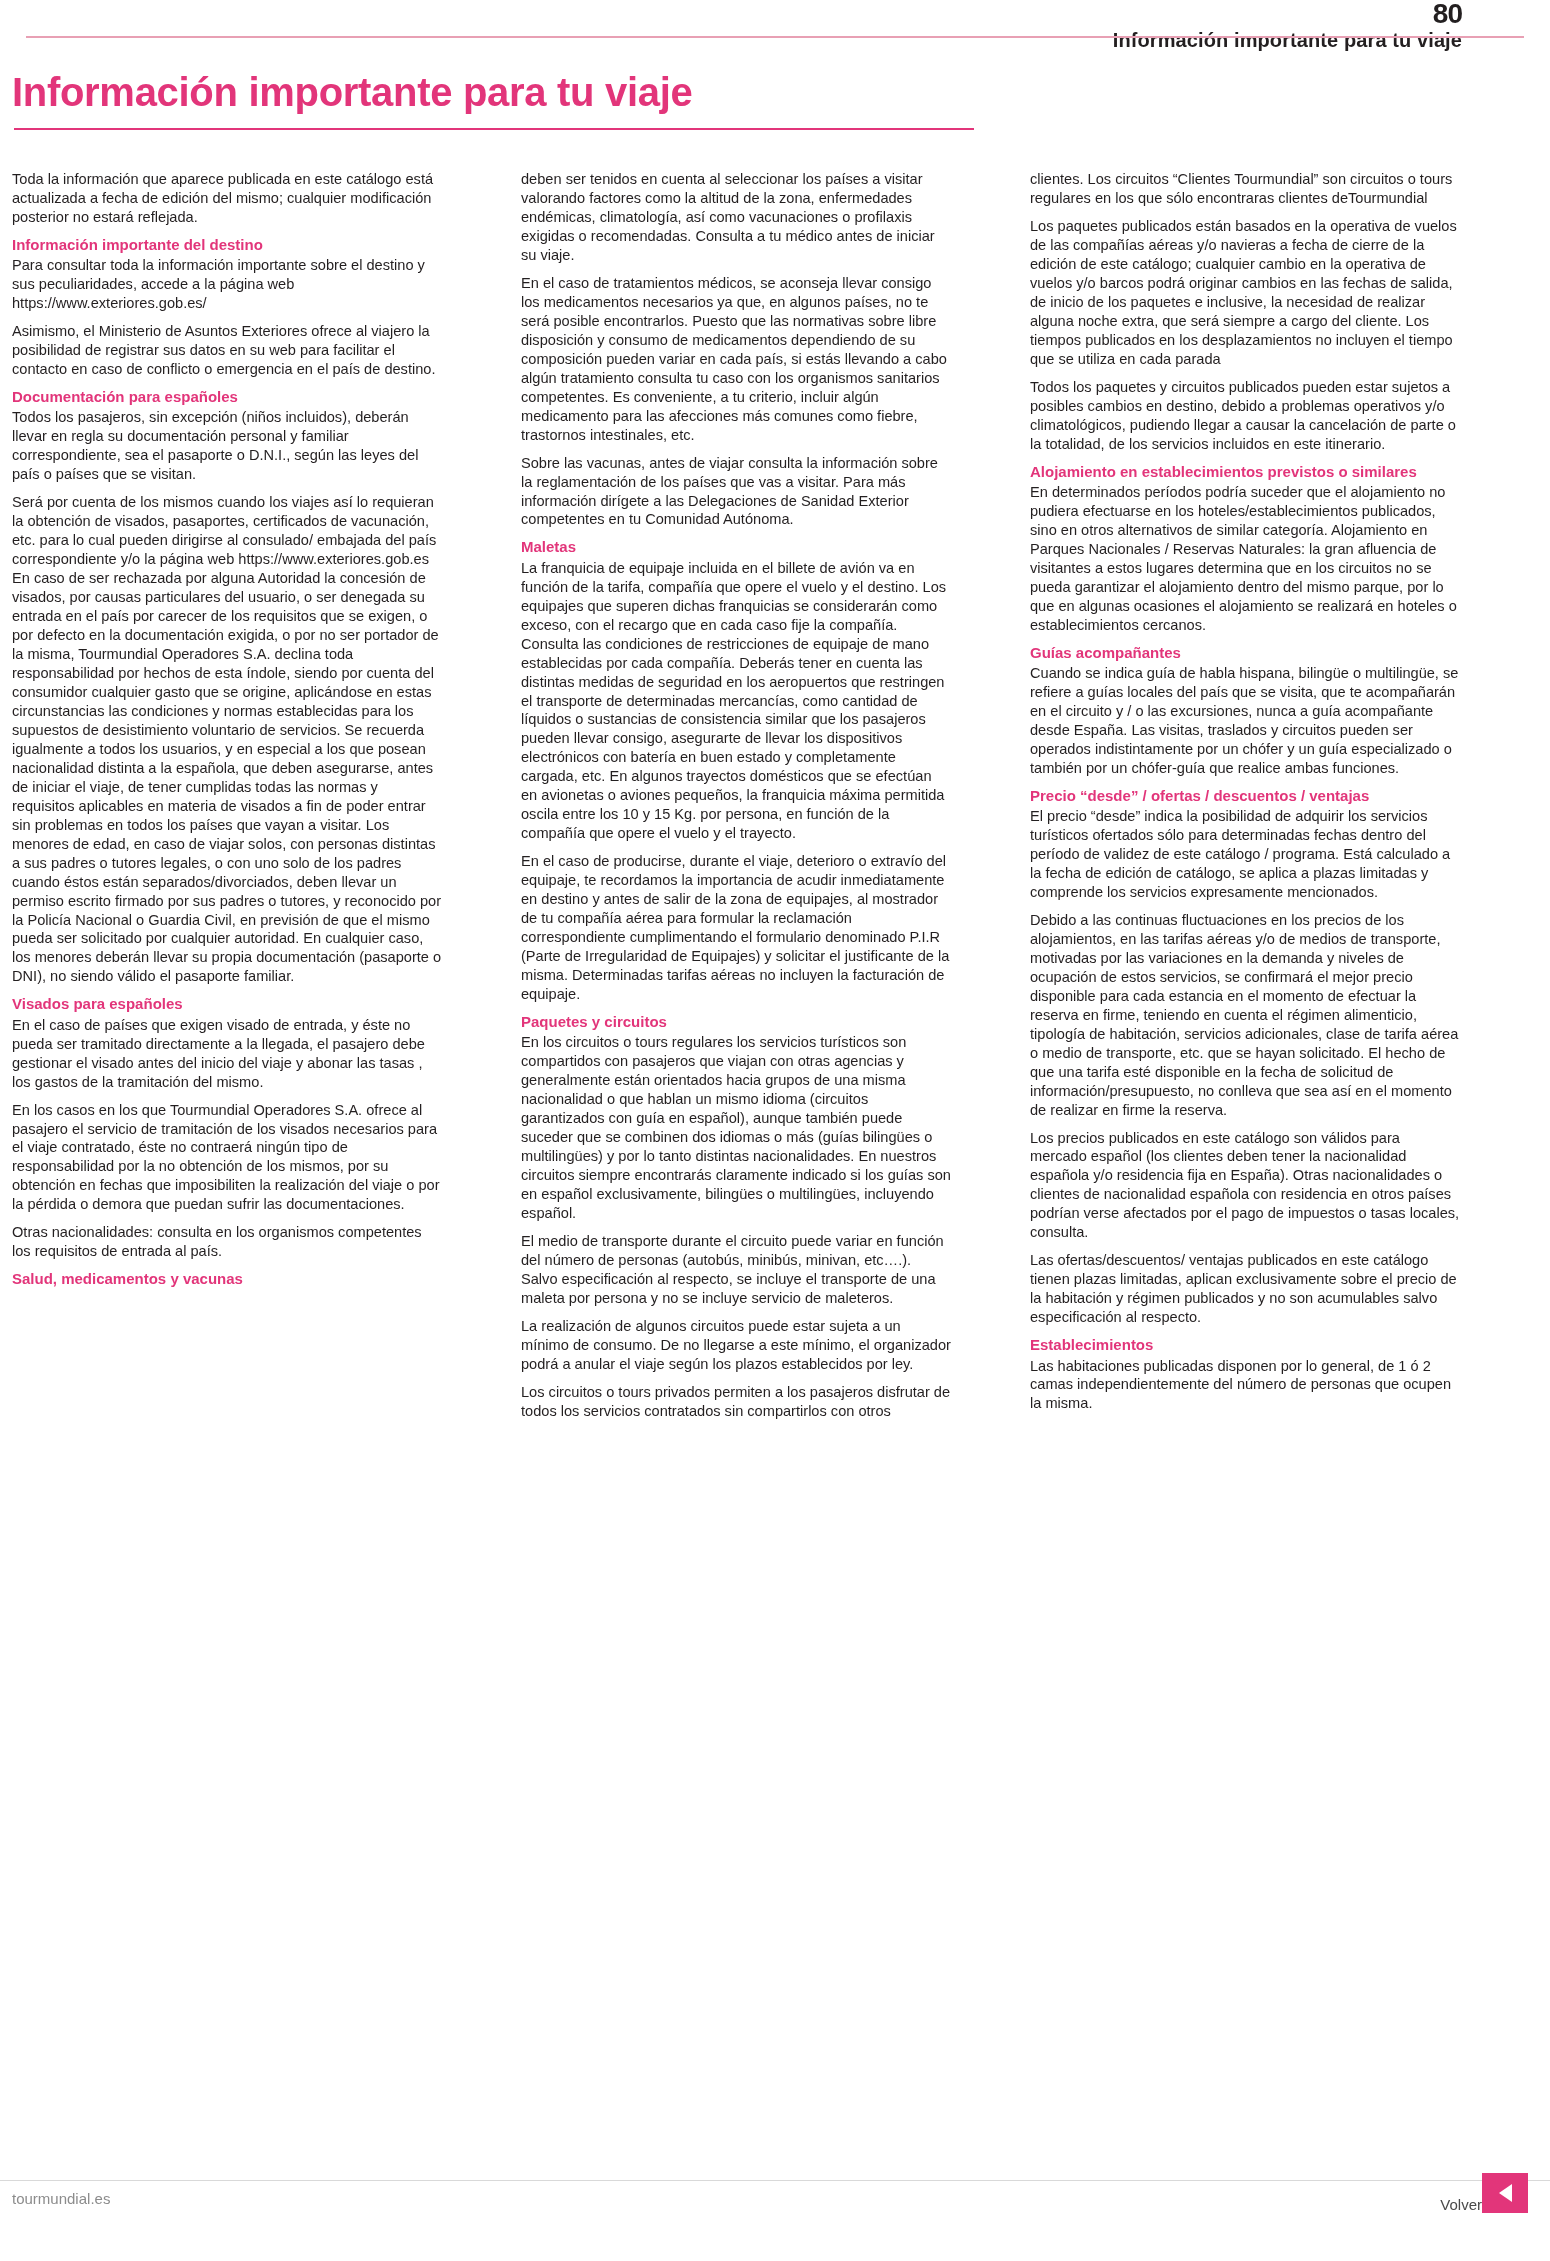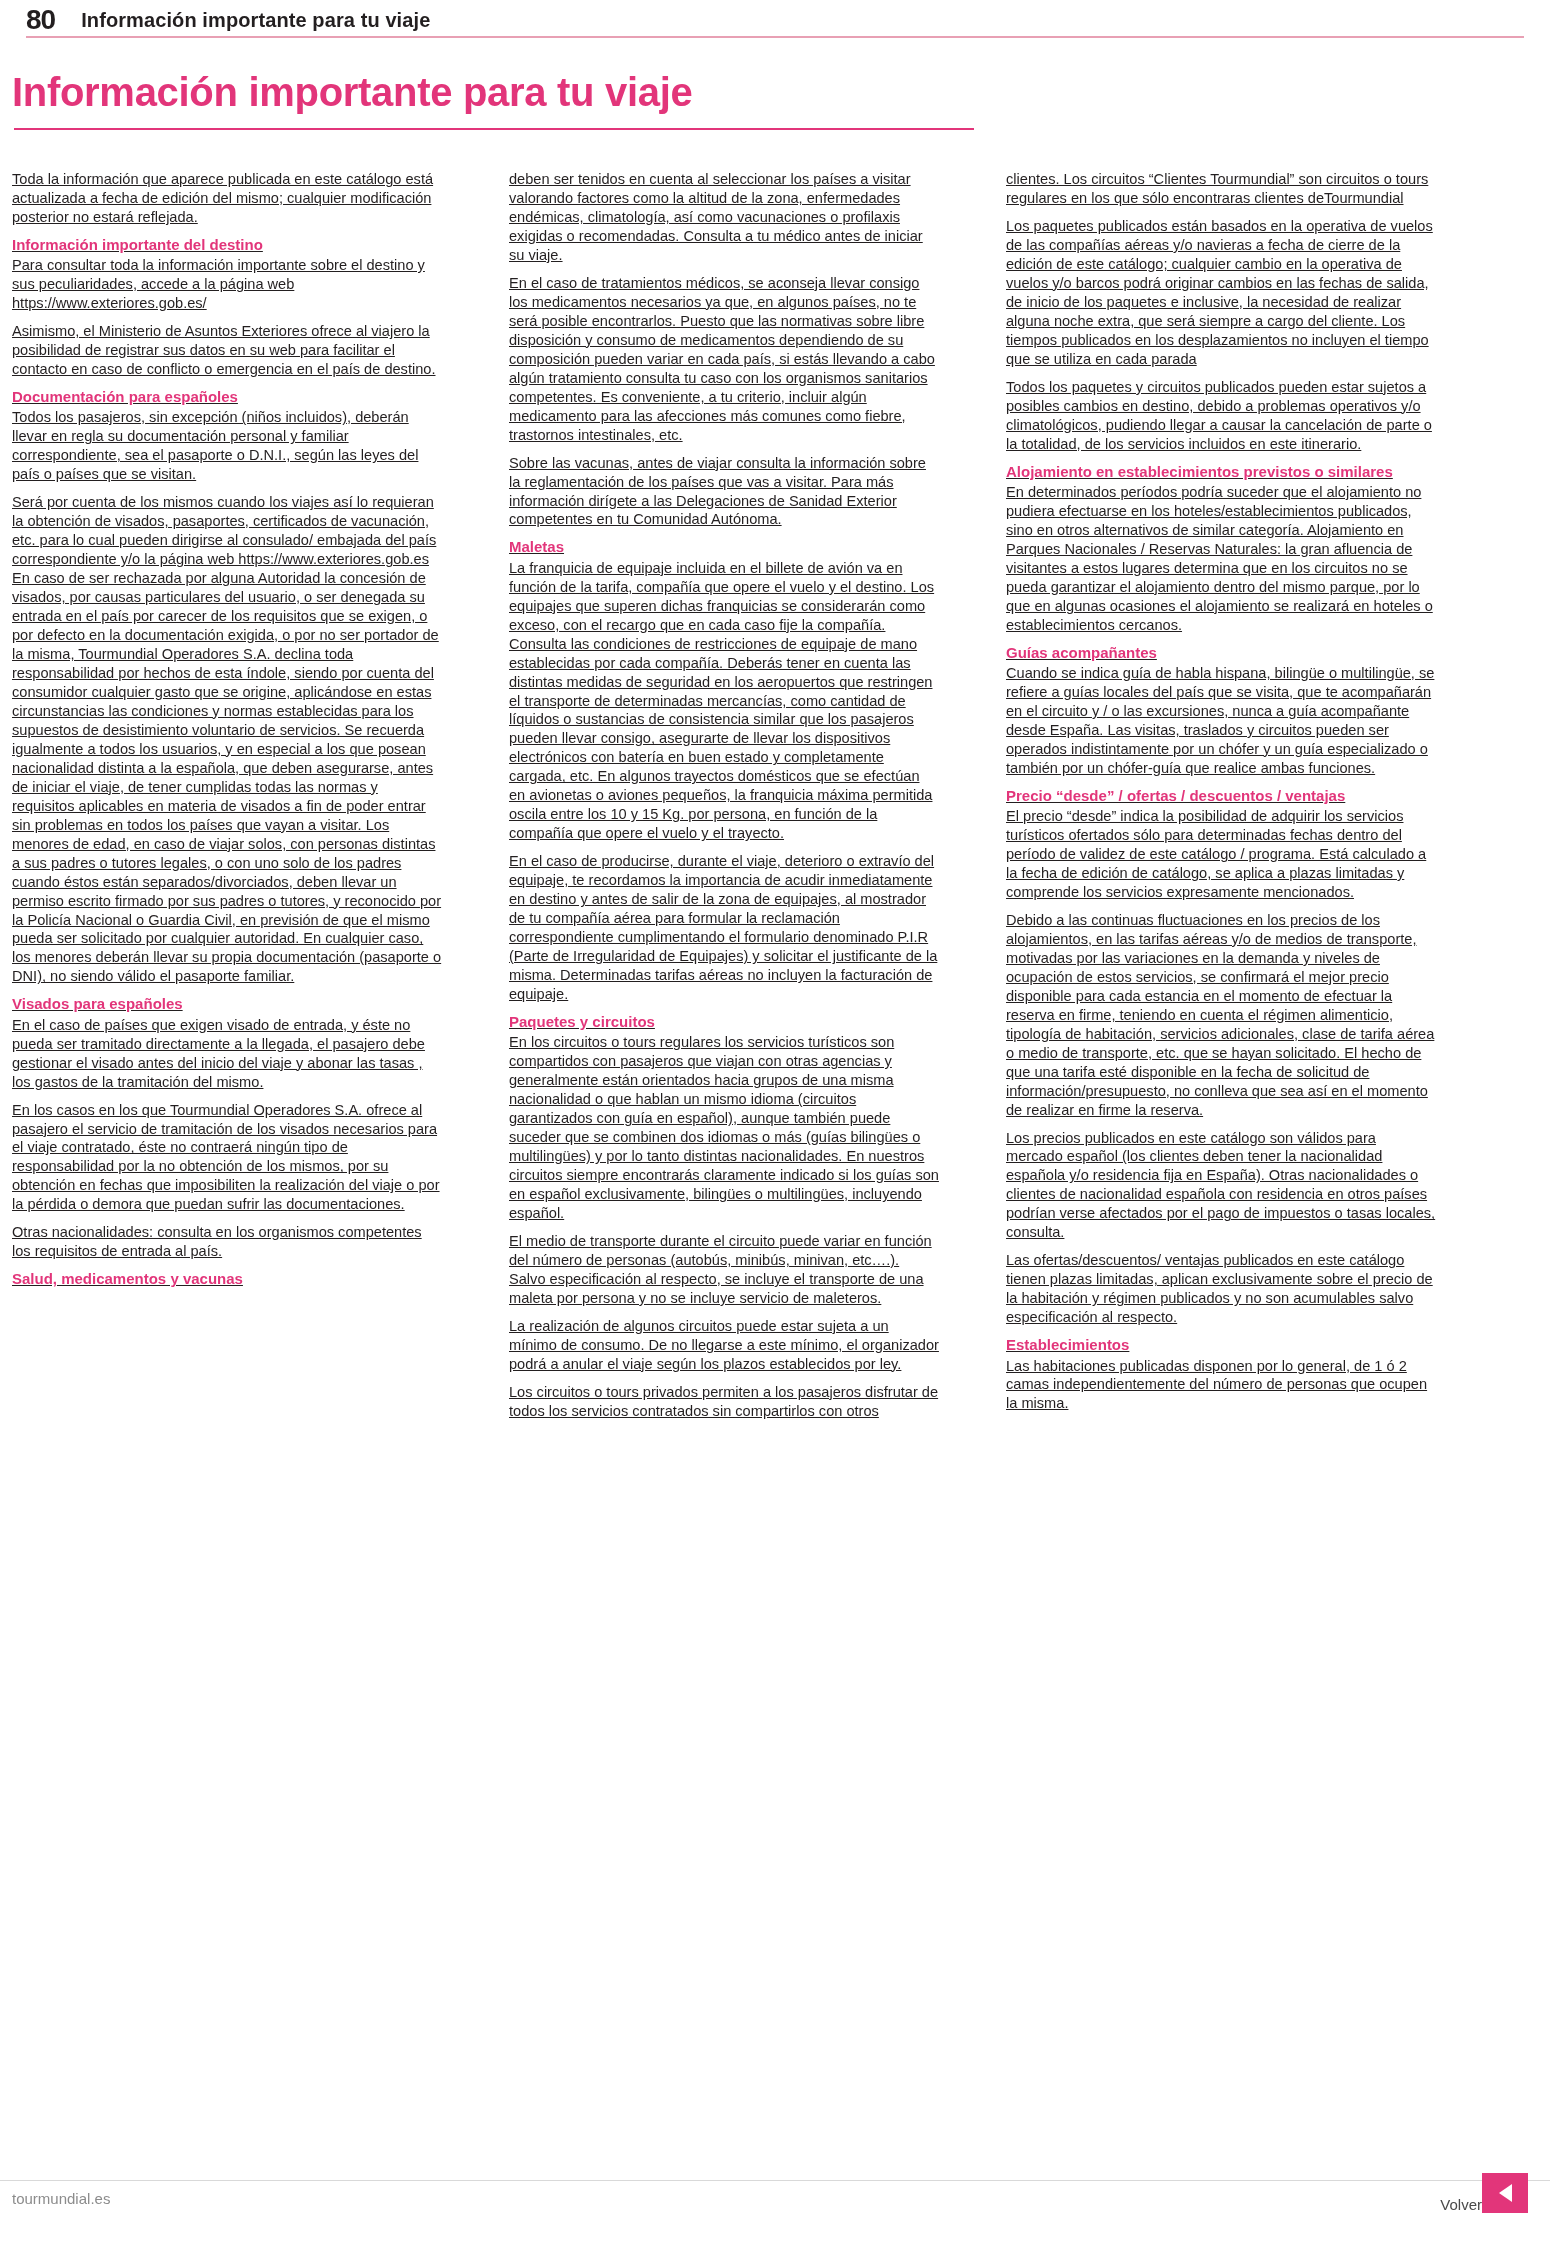--- a/index.html
+++ b/index.html
@@ -12,21 +12,21 @@
     position:relative;
     overflow:hidden;
   }
   .page {
     position:absolute; inset:0;
     padding:0;
   }
   
   .runhead {
     position:absolute; left:0; top:0; width:1462px; height:40px;
-    display:flex; align-items:center;
+    display:flex; align-items:flex-end;flex-direction:column;
   }
   .runhead .pagenum {
     font-size:28px; font-weight:bold; color:#231f20;
     margin-left:26px; letter-spacing:-1px;
     line-height:1;
   }
   .runhead .runtitle {
     font-size:20px; font-weight:bold; color:#231f20;
     margin-left:26px; line-height:1.25; letter-spacing:0.1px;
   }
@@ -42,22 +42,21 @@
     line-height:1;
   }
   .titlerule {
     position:absolute; left:14px; top:128px; width:960px; height:2px;
     background:#e2357a;
   }
   
   .cols {
     position:absolute; left:12px; top:170px; width:1520px; height:1985px;
     display:flex;
-    gap:5px;
-    text-decoration:underline;
+    gap:17px;
   }
   .col {
     width:430px;
     margin-right:62px;
     font-size:14.6px;
     line-height:1.30;
     color:#231f20;
   }
   .col:last-child { margin-right:0; }
   .col p { margin:0 0 9px 0; }

